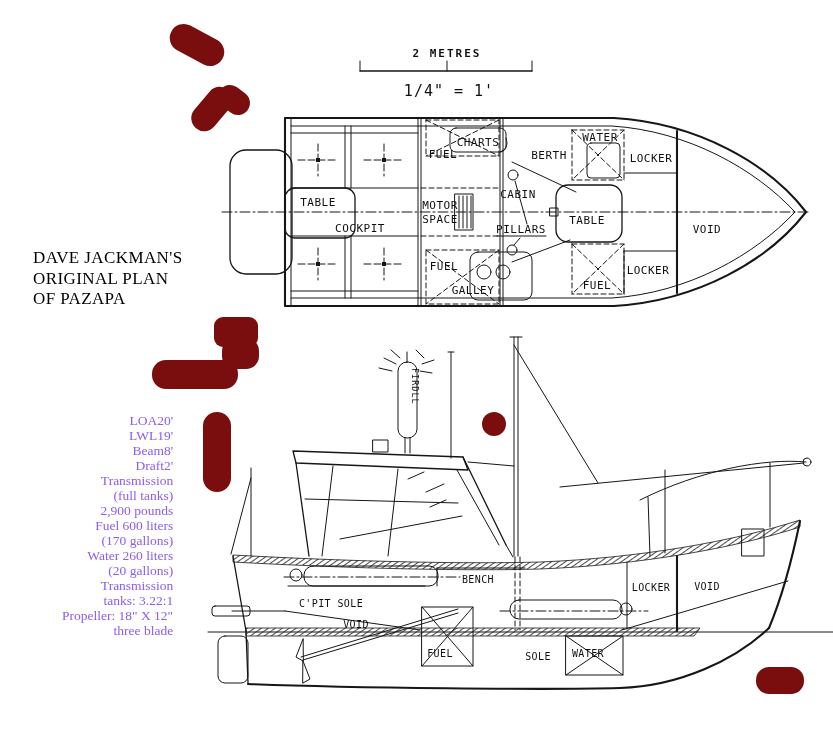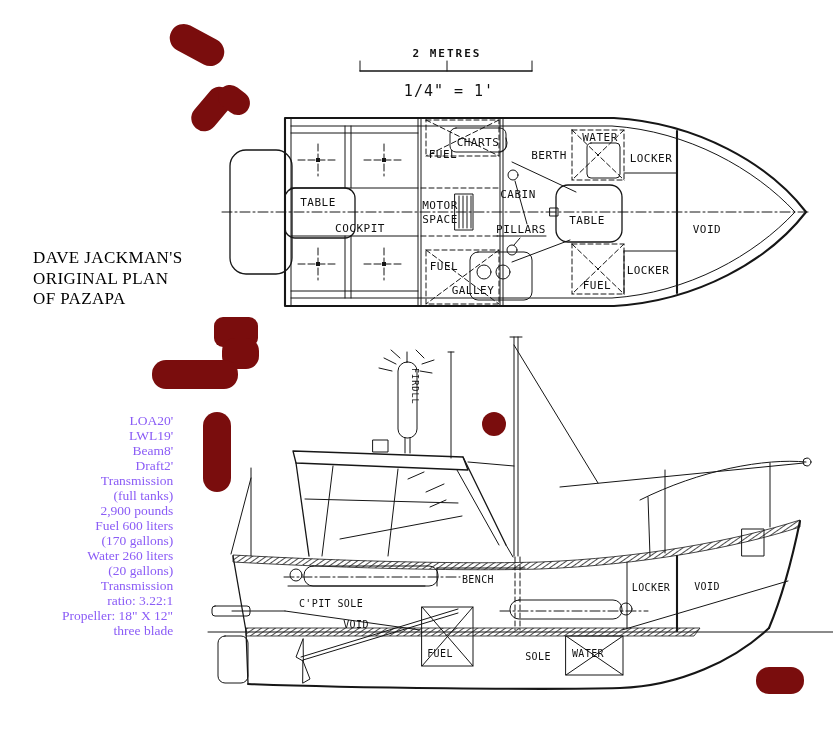--- a/index.html
+++ b/index.html
@@ -37,21 +37,21 @@
     <div><span class="dim-label">Beam</span><span>8'</span></div>
     <div><span class="dim-label">Draft</span><span>2'</span></div>
     <div>Transmission</div>
     <div>(full tanks)</div>
     <div>2,900 pounds</div>
     <div>Fuel  600 liters</div>
     <div>(170 gallons)</div>
     <div>Water 260 liters</div>
     <div>(20 gallons)</div>
     <div>Transmission</div>
-    <div>ratio: 3.22:1</div>
+    <div>tanks: 3.22:1</div>
     <div>Propeller: 18" X 12"</div>
     <div>three blade</div>
   </div>
 
   <svg width="833" height="729" viewBox="0 0 833 729" style="position:absolute;left:0;top:0;">
     <defs>
       <pattern id="hatch" width="4" height="4" patternUnits="userSpaceOnUse" patternTransform="rotate(55)">
         <line x1="0" y1="0" x2="0" y2="4" stroke="#2a2a2a" stroke-width="1.7"></line>
       </pattern>
     </defs>

